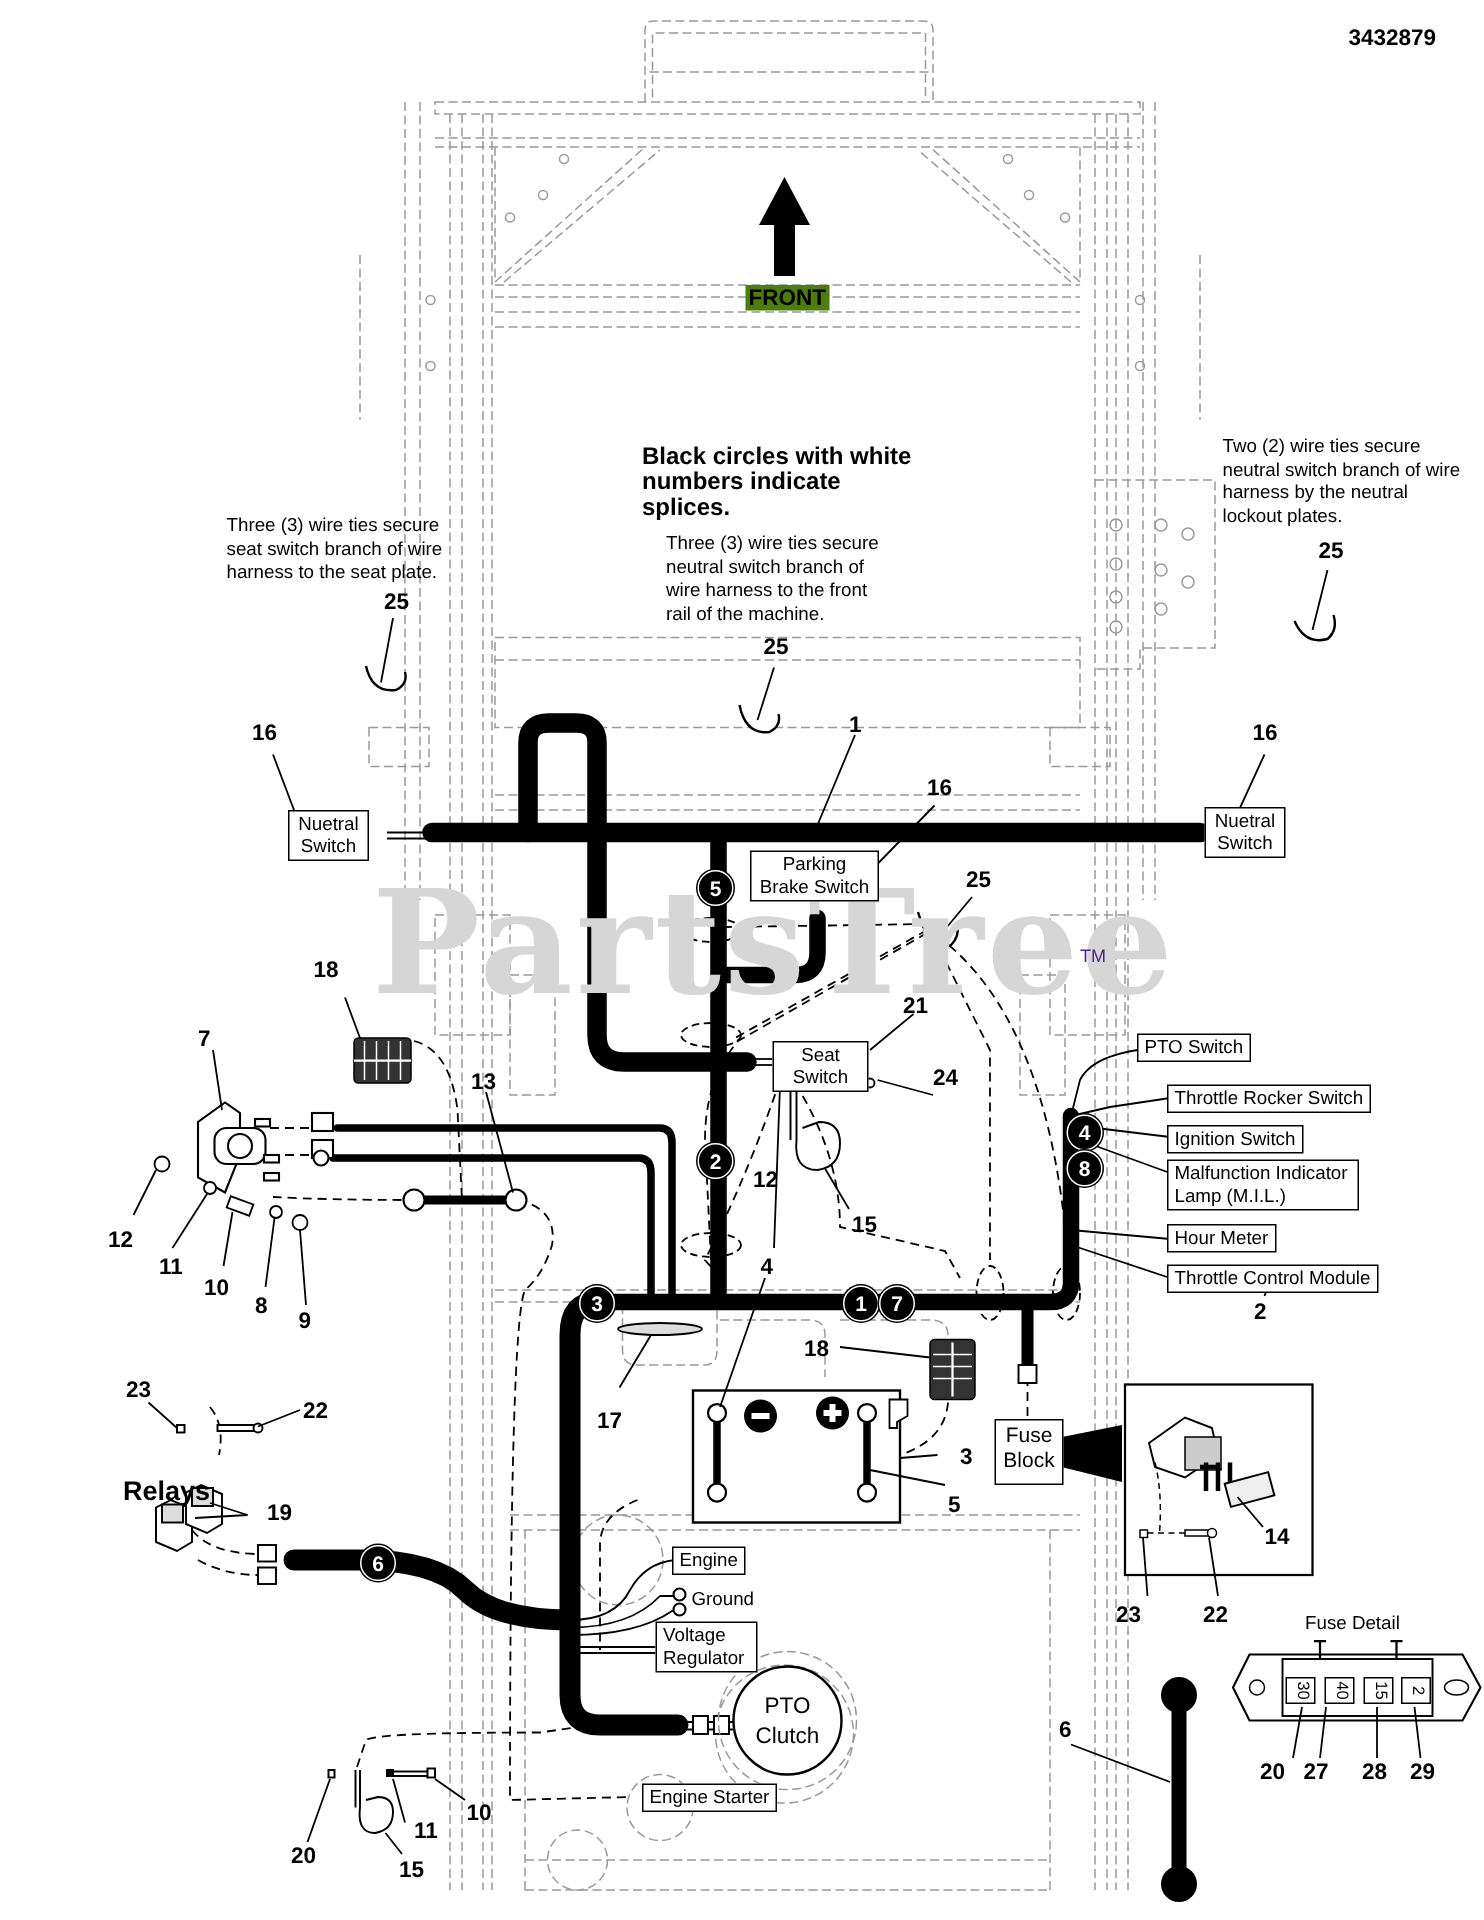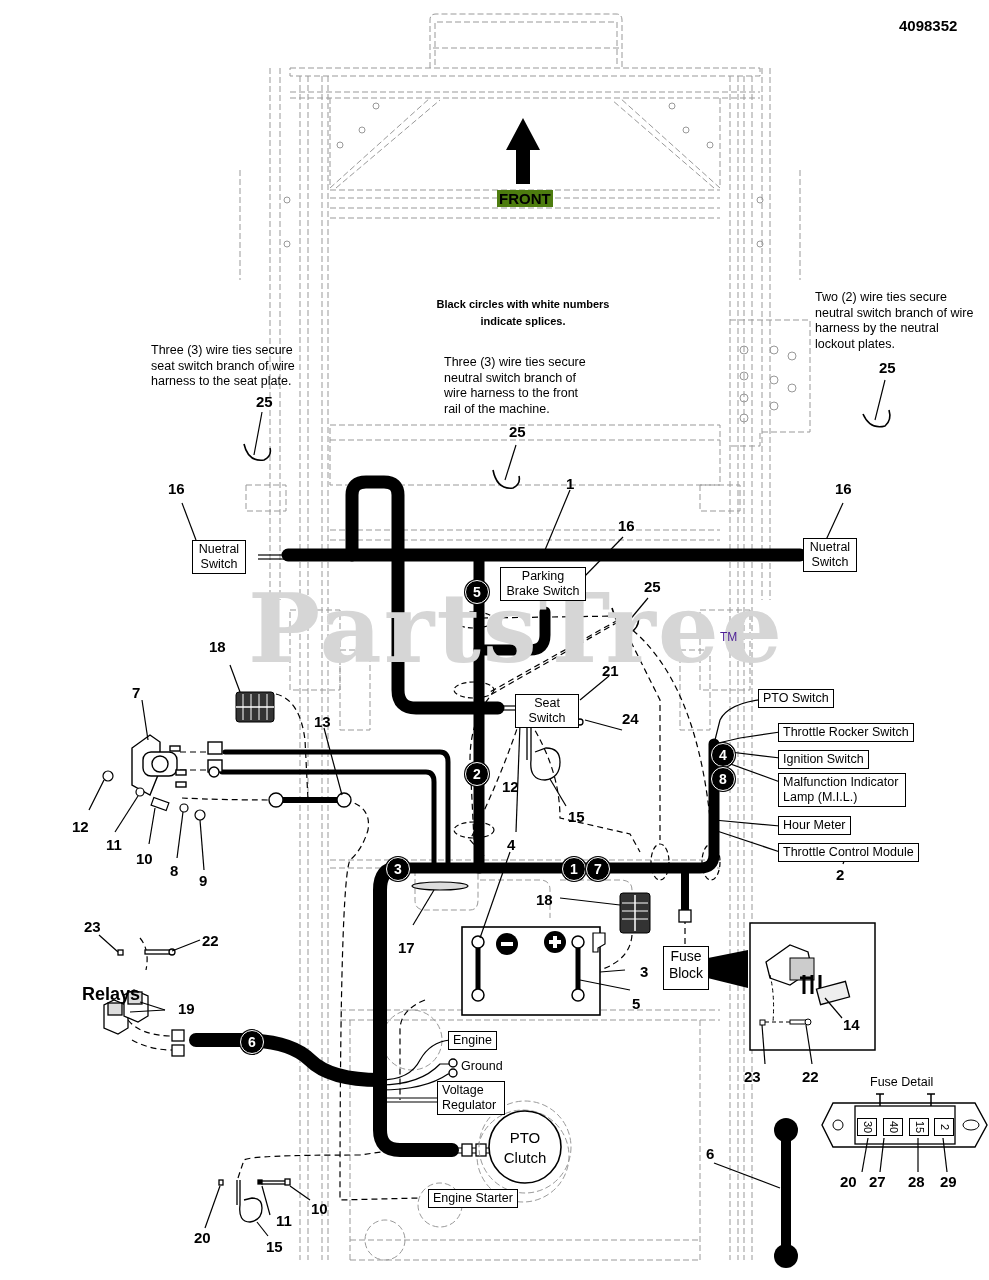--- a/index.html
+++ b/index.html
@@ -359,25 +359,25 @@
     <path d="M205 1228 L220 1186"></path>
     <path d="M270 1215 L262 1186"></path>
     <path d="M310 1200 L290 1186"></path>
     <path d="M268 1236 L257 1222"></path>
   </g>
 </svg>
 
 <div class="watermark">PartsTree</div>
 <div class="tm">TM</div>
 
-<div class="t" style="left:899px;top:17px;font-weight:bold;font-size:15px;">4098352</div>
+<div class="t" style="left:899px;top:17px;font-weight:bold;font-size:15px;">3432879</div>
 
 <div class="t" style="left:497px;top:190px;font-weight:bold;font-size:15px;background:#4d7c0f;padding:0 2px;">FRONT</div>
 
-<div class="t note" style="left:428px;top:296px;width:190px;font-weight:bold;font-size:11px;line-height:17px;text-align:center;">Black circles with white numbers indicate splices.</div>
+<div class="t note" style="left:428px;top:296px;width:190px;font-weight:bold;font-size:16px;line-height:17px;text-align:left;">Black circles with white numbers indicate splices.</div>
 <div class="t note" style="left:151px;top:343px;width:150px;">Three (3) wire ties secure seat switch branch of wire harness to the seat plate.</div>
 <div class="t note" style="left:444px;top:355px;width:150px;">Three (3) wire ties secure neutral switch branch of wire harness to the front rail of the machine.</div>
 <div class="t note" style="left:815px;top:290px;width:160px;">Two (2) wire ties secure neutral switch branch of wire harness by the neutral lockout plates.</div>
 
 <div class="boxlbl" style="left:192px;top:540px;width:44px;white-space:normal;"><span>Nuetral Switch</span></div>
 <div class="boxlbl" style="left:803px;top:538px;width:44px;white-space:normal;"><span>Nuetral Switch</span></div>
 <div class="boxlbl" style="left:500px;top:567px;width:76px;white-space:normal;"><span>Parking Brake Switch</span></div>
 <div class="boxlbl" style="left:515px;top:694px;width:54px;white-space:normal;"><span>Seat Switch</span></div>
 <div class="boxlbl left" style="left:758px;top:689px;">PTO Switch</div>
 <div class="boxlbl left" style="left:778px;top:723px;">Throttle Rocker Switch</div>

